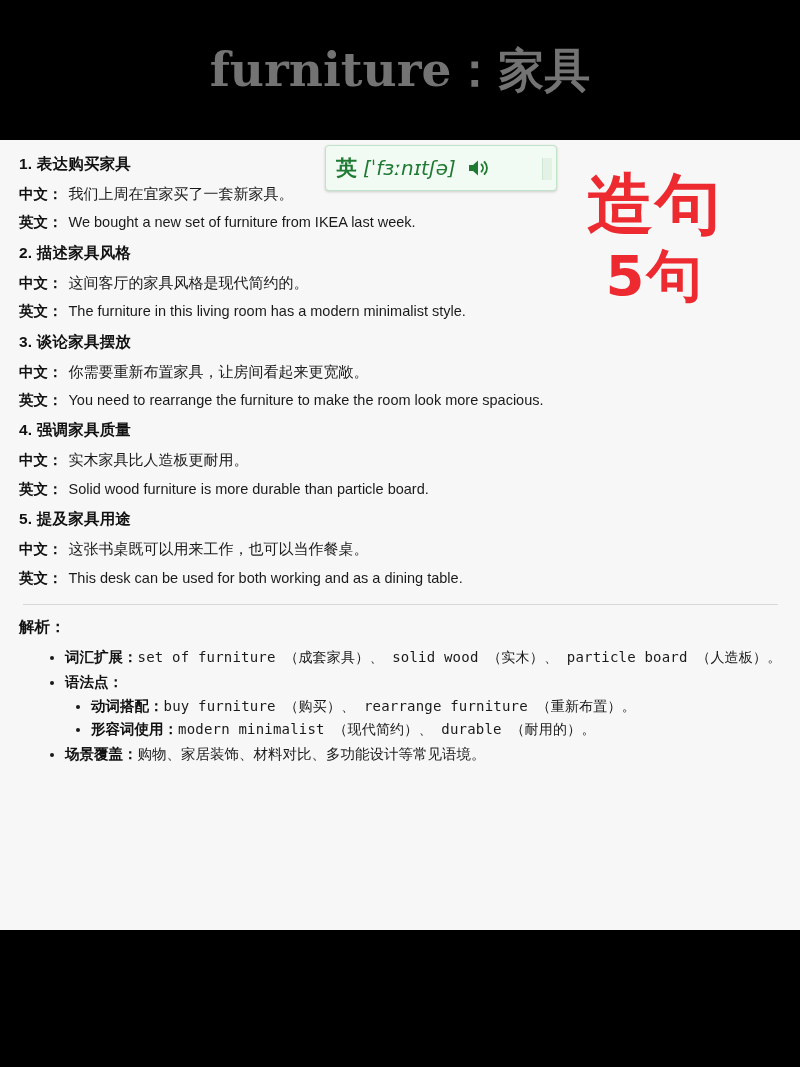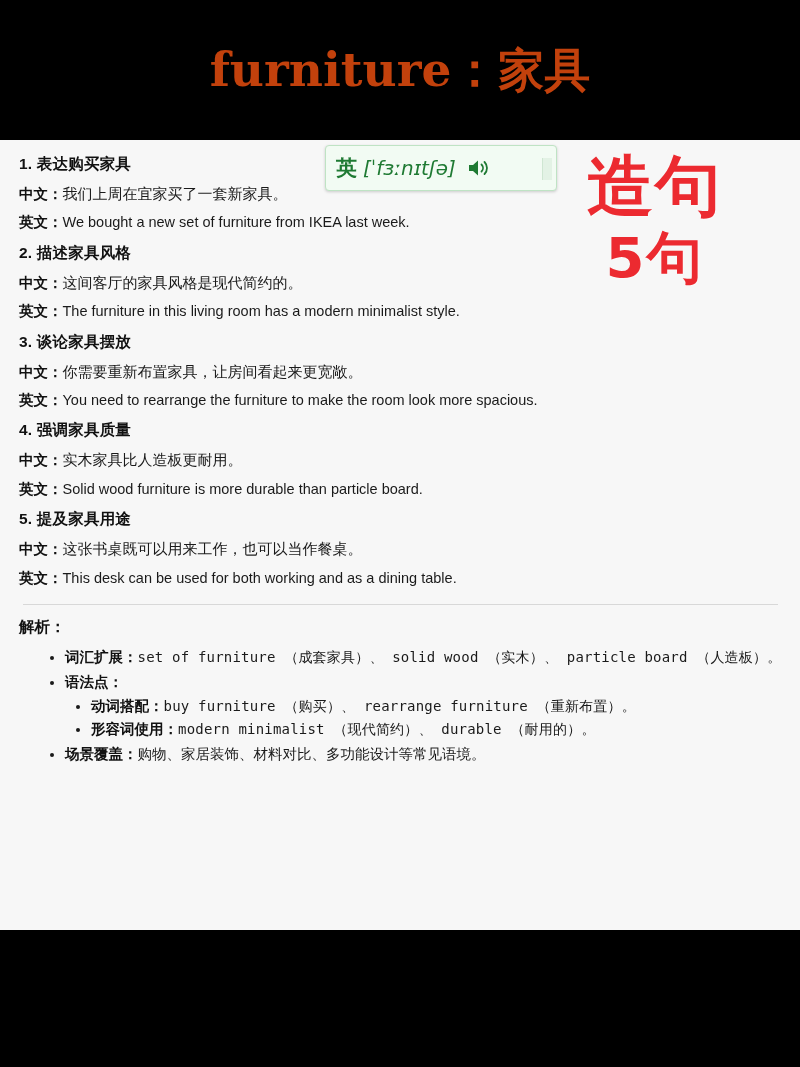--- a/index.html
+++ b/index.html
@@ -23,21 +23,21 @@
     width: 800px; height: 140px;
     background: #000;
     display: flex;
     align-items: center;
     justify-content: center;
   }
   .header-title {
     font-family: "DejaVu Serif", "Liberation Serif", serif;
     font-weight: bold;
     font-size: 47px;
-    color: #c2410c;
+    color: #737373;
     letter-spacing: 0px;
     white-space: nowrap;
   }
   .header-title .cn {
     font-family: "DejaVu Sans", "Liberation Sans", sans-serif;
     font-weight: bold;
     font-size: 46px;
   }
 
   
@@ -62,21 +62,21 @@
   .line {
     display: flex;
     align-items: baseline;
     margin: 0 0 9px 0;
   }
   .line-label {
     font-size: 14.5px;
     font-weight: bold;
     color: #111;
     flex: 0 0 auto;
-    margin-right: 0;
+    margin-right: 6px;
     white-space: nowrap;
   }
   .line-text {
     font-size: 14.5px;
     color: #1a1a1a;
     line-height: 1.35;
   }
   .line-text.cn { font-size: 15px; }
 
   
@@ -117,21 +117,21 @@
     position: absolute;
     right: 4px; top: 12px;
     width: 10px; height: 22px;
     background: #e3f2e5;
     border-left: 1px solid #cfe6d2;
   }
 
   
   .stamp {
     position: absolute;
-    left: 565px; top: 152px;
+    left: 565px; top: 170px;
     width: 180px;
     text-align: center;
     color: #ec2a30;
     font-family: "DejaVu Sans", "Liberation Sans", sans-serif;
     font-weight: bold;
     line-height: 1.05;
     text-shadow: 1px 1px 0 rgba(255,255,255,.35);
     z-index: 5;
   }
   .stamp .l1 { font-size: 66px; display: block; letter-spacing: 2px; }

